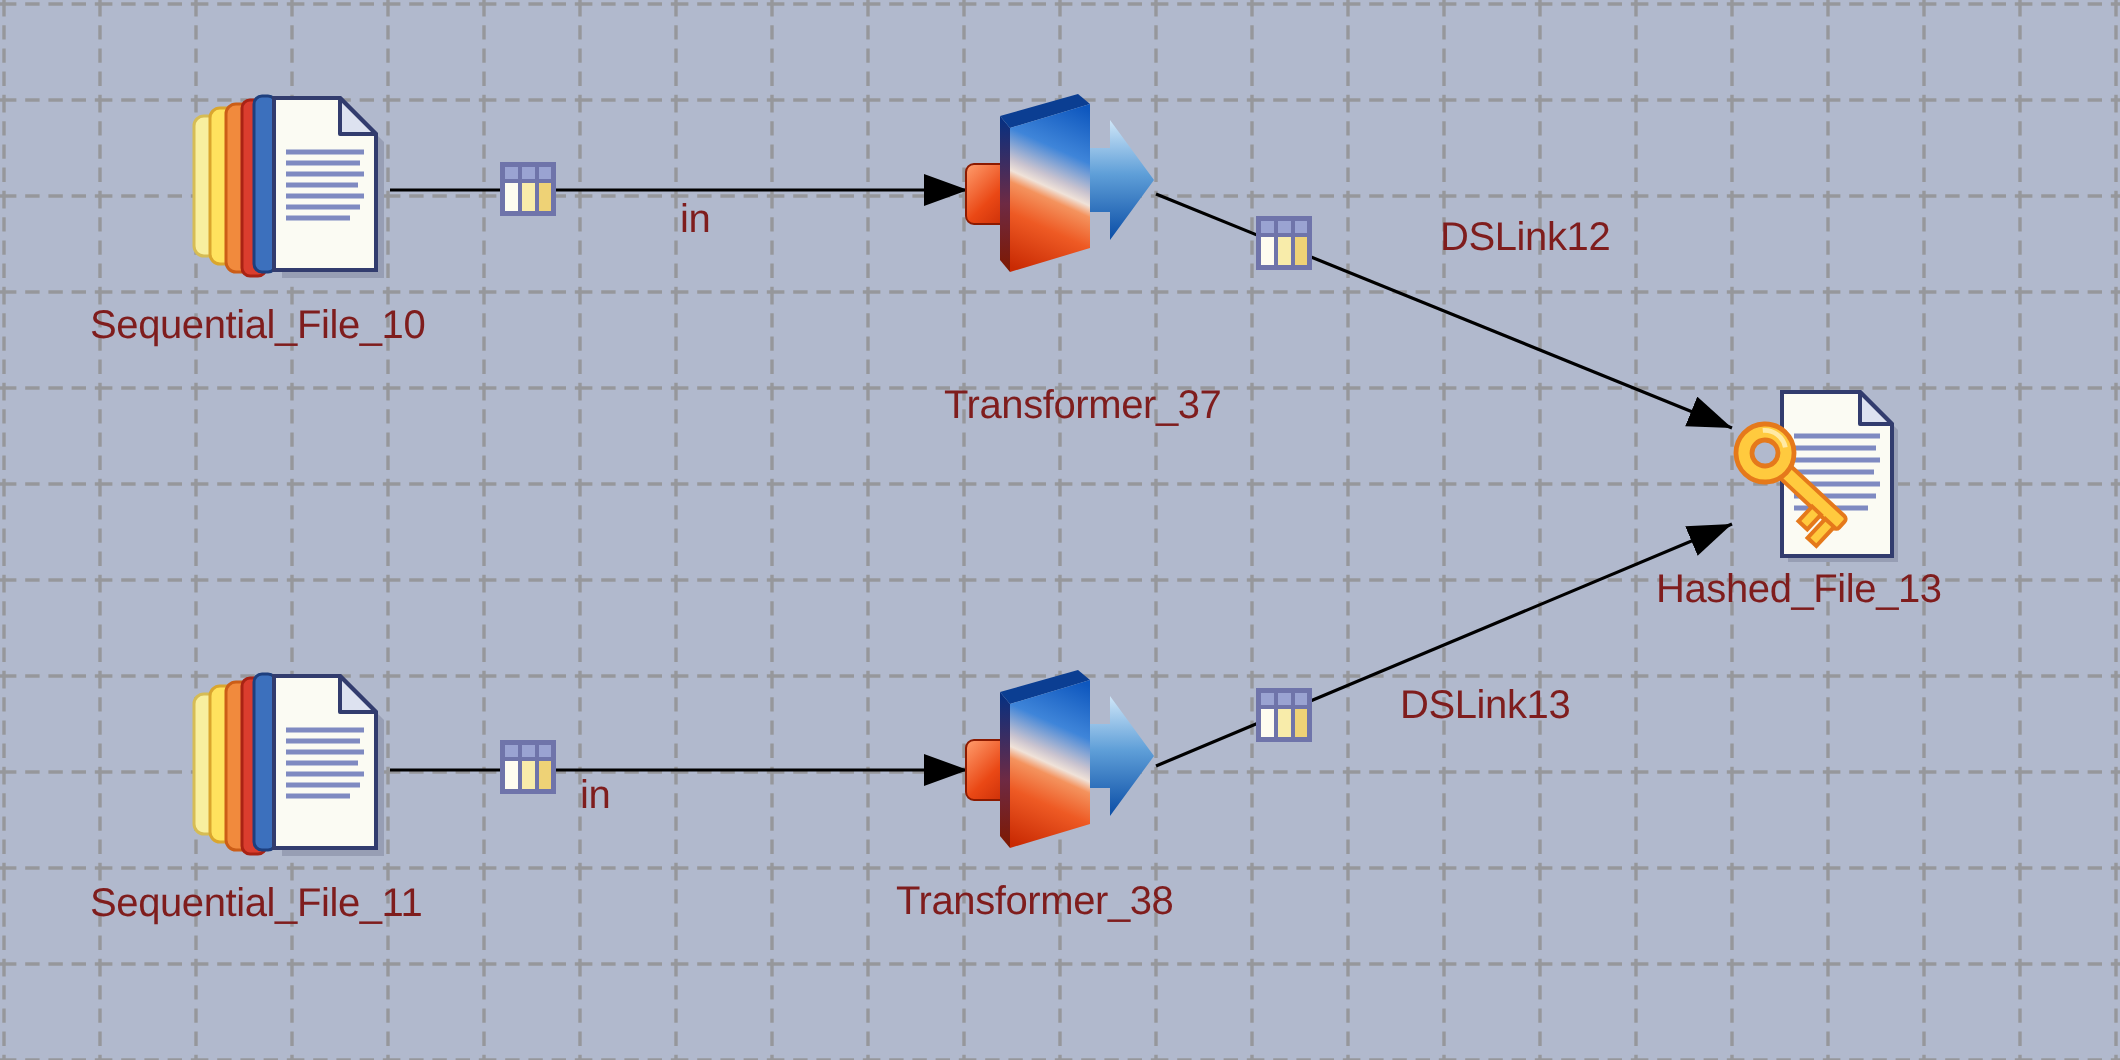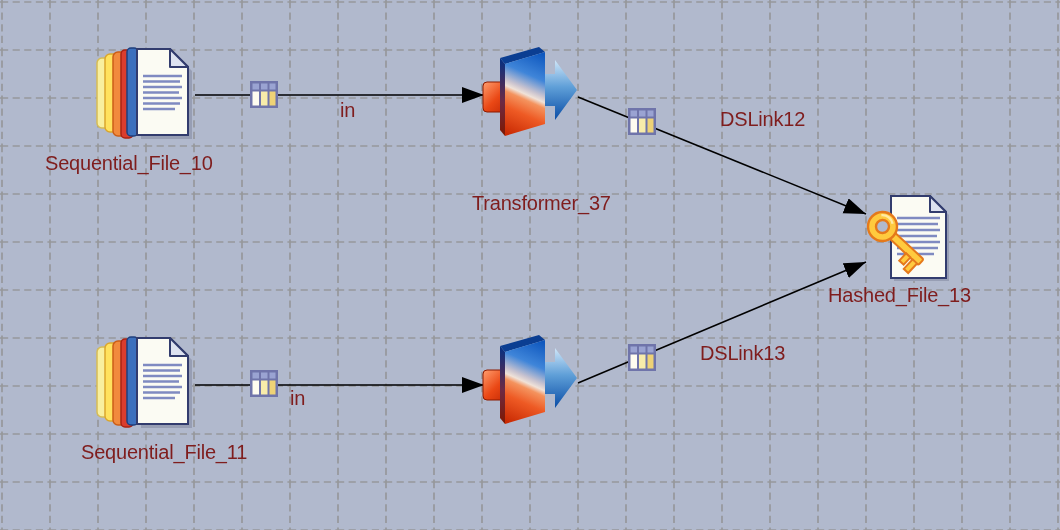--- a/index.html
+++ b/index.html
@@ -117,21 +117,22 @@
 
     <use href="#sym-seqfile" x="96" y="44"></use>
     <use href="#sym-transformer" x="481" y="46"></use>
     <use href="#sym-seqfile" x="96" y="333"></use>
     <use href="#sym-transformer" x="481" y="334"></use>
     <use href="#sym-hashedfile" x="862" y="188"></use>
   </svg>
 
   <div class="node-label" style="left:45px;  top:152px;text-align:center;">Sequential_File_10</div>
   <div class="node-label" style="left:472px; top:152px;margin-top:40px;">Transformer_37</div>
-  <div class="node-label" style="left:45px;  top:441px;margin-left:36px;">Sequential_File_11</div>
+  <div class="node-label" style="left:45px;  top:441px;">Sequential_File_11</div>
+  <div class="node-label" style="left:448px; top:440px;">Transformer_38</div>
   <div class="node-label" style="left:828px; top:284px;">Hashed_File_13</div>
 
   <div class="link-label" style="left:340px; top:99px;">in</div>
   <div class="link-label" style="left:720px; top:108px;">DSLink12</div>
   <div class="link-label" style="left:290px; top:387px;">in</div>
   <div class="link-label" style="left:700px; top:342px;">DSLink13</div>
 
 </div>
 
 </body></html>

